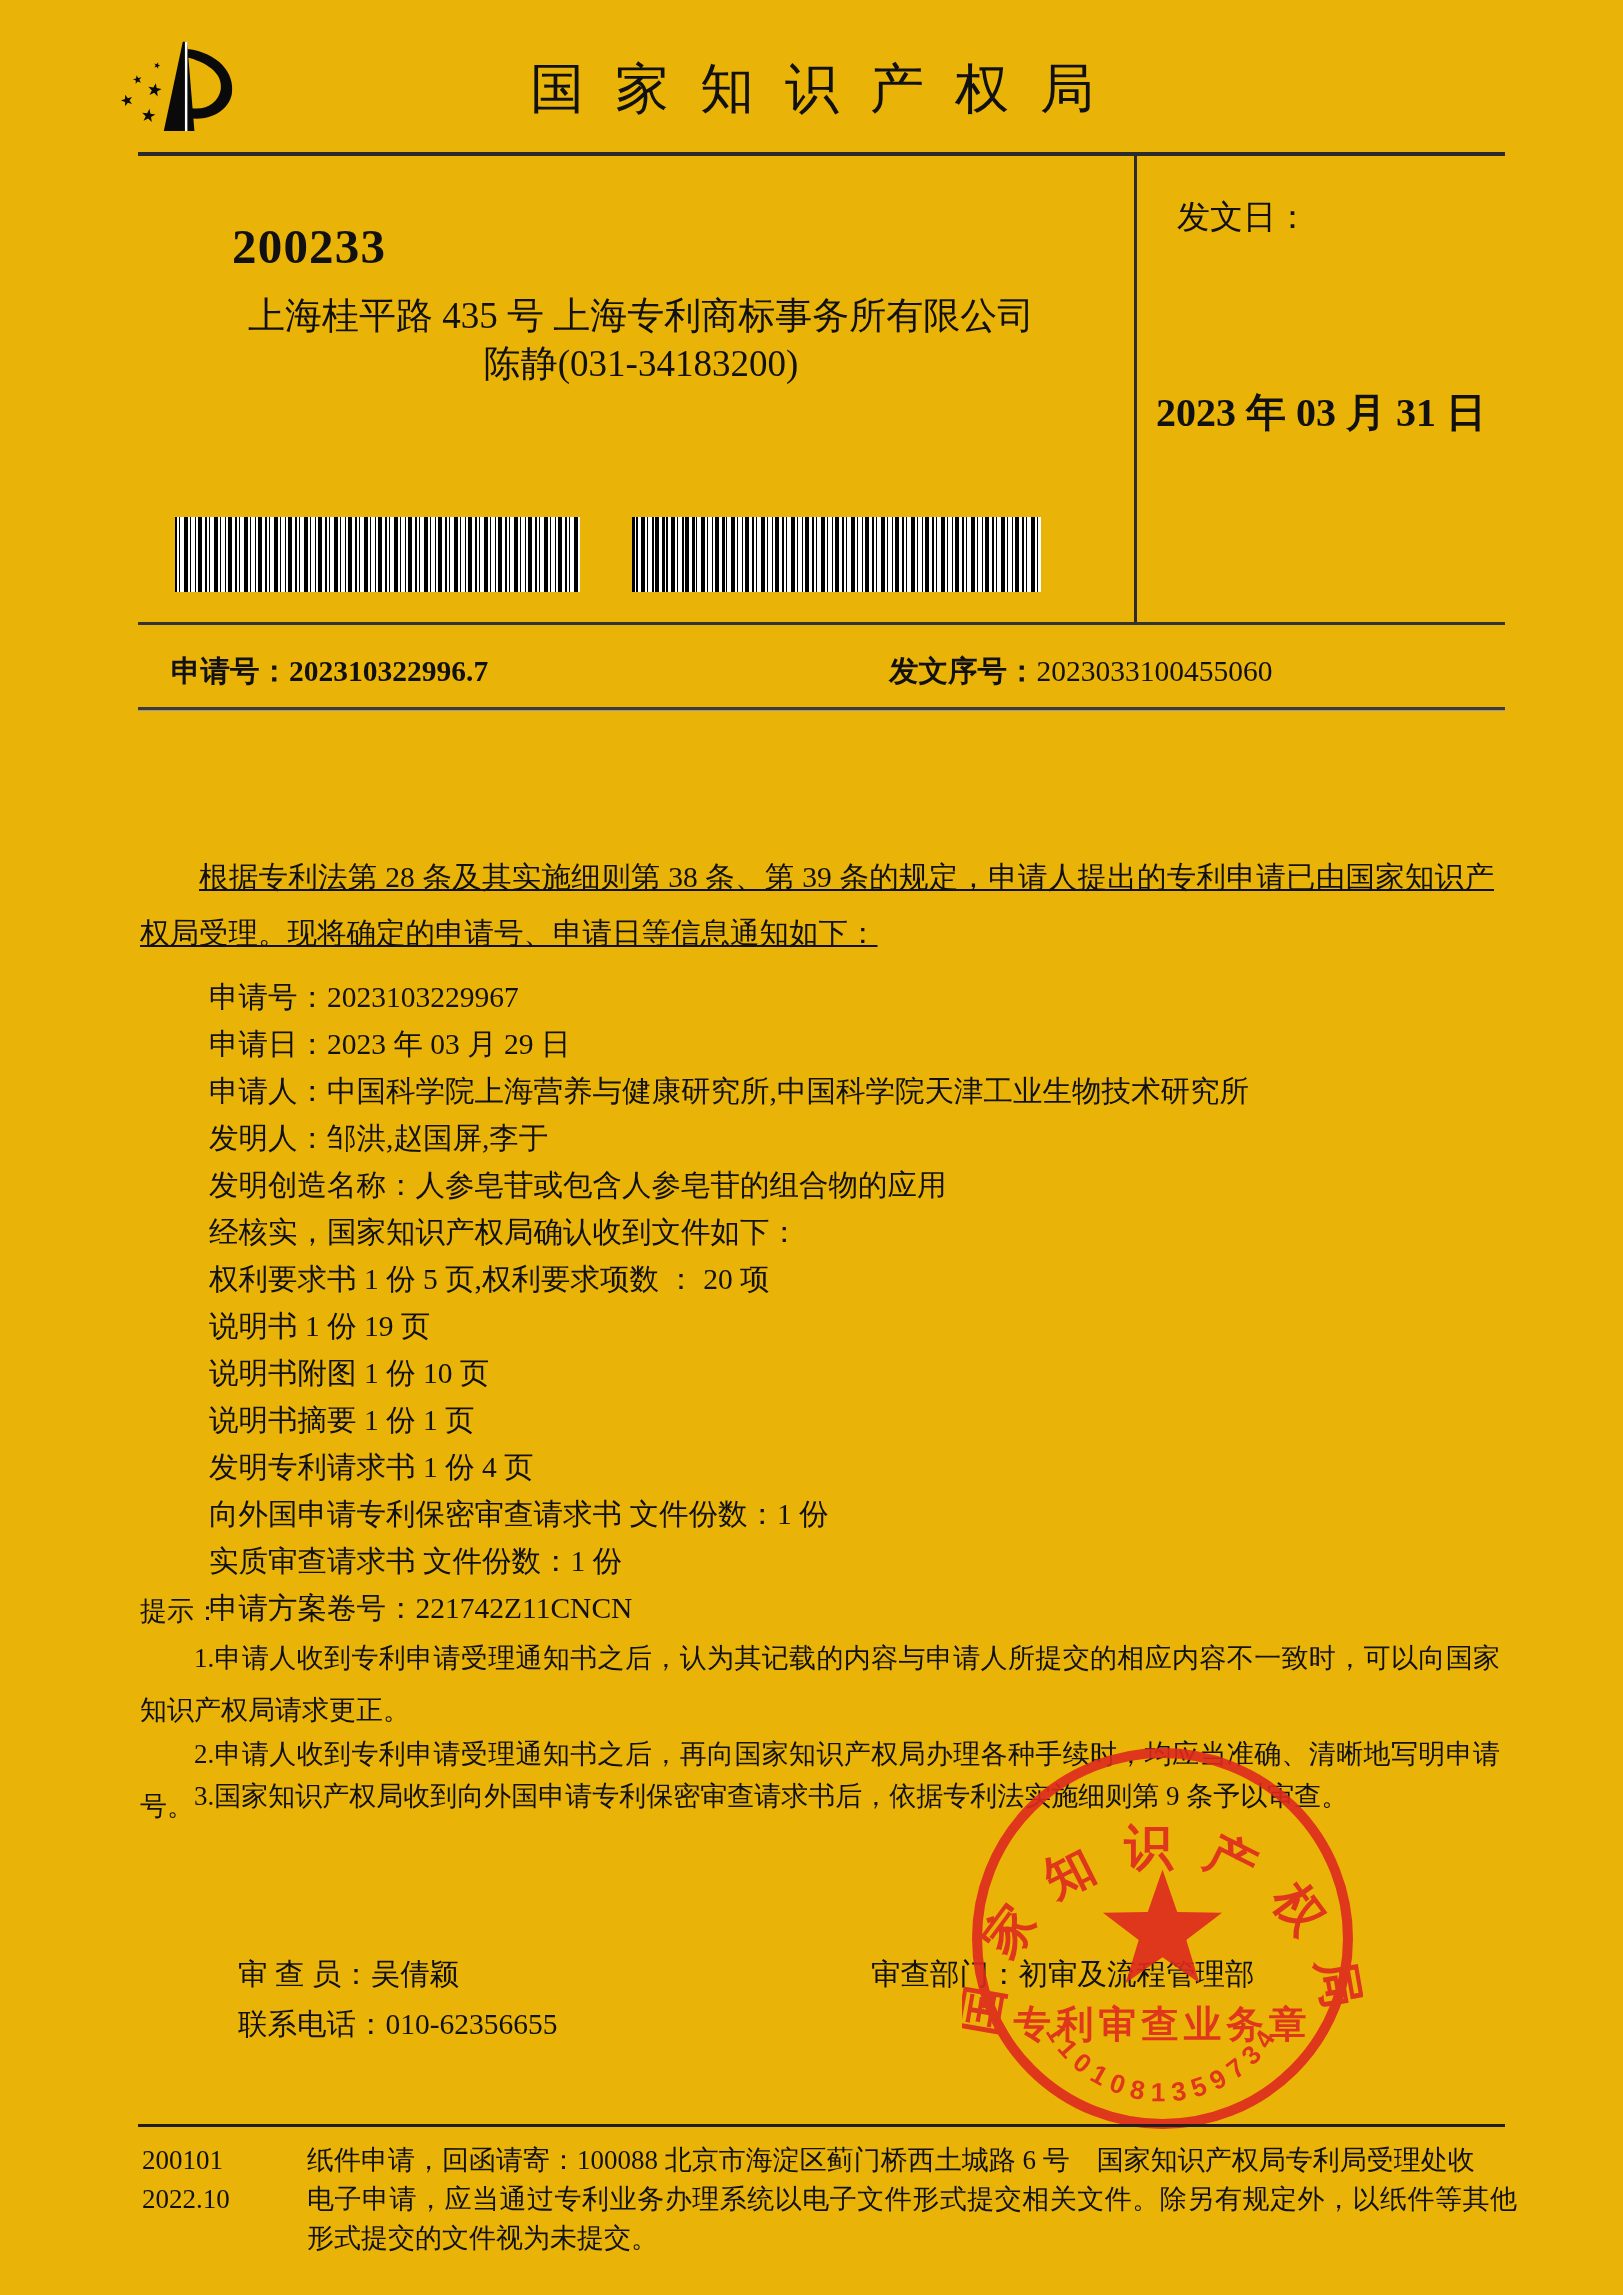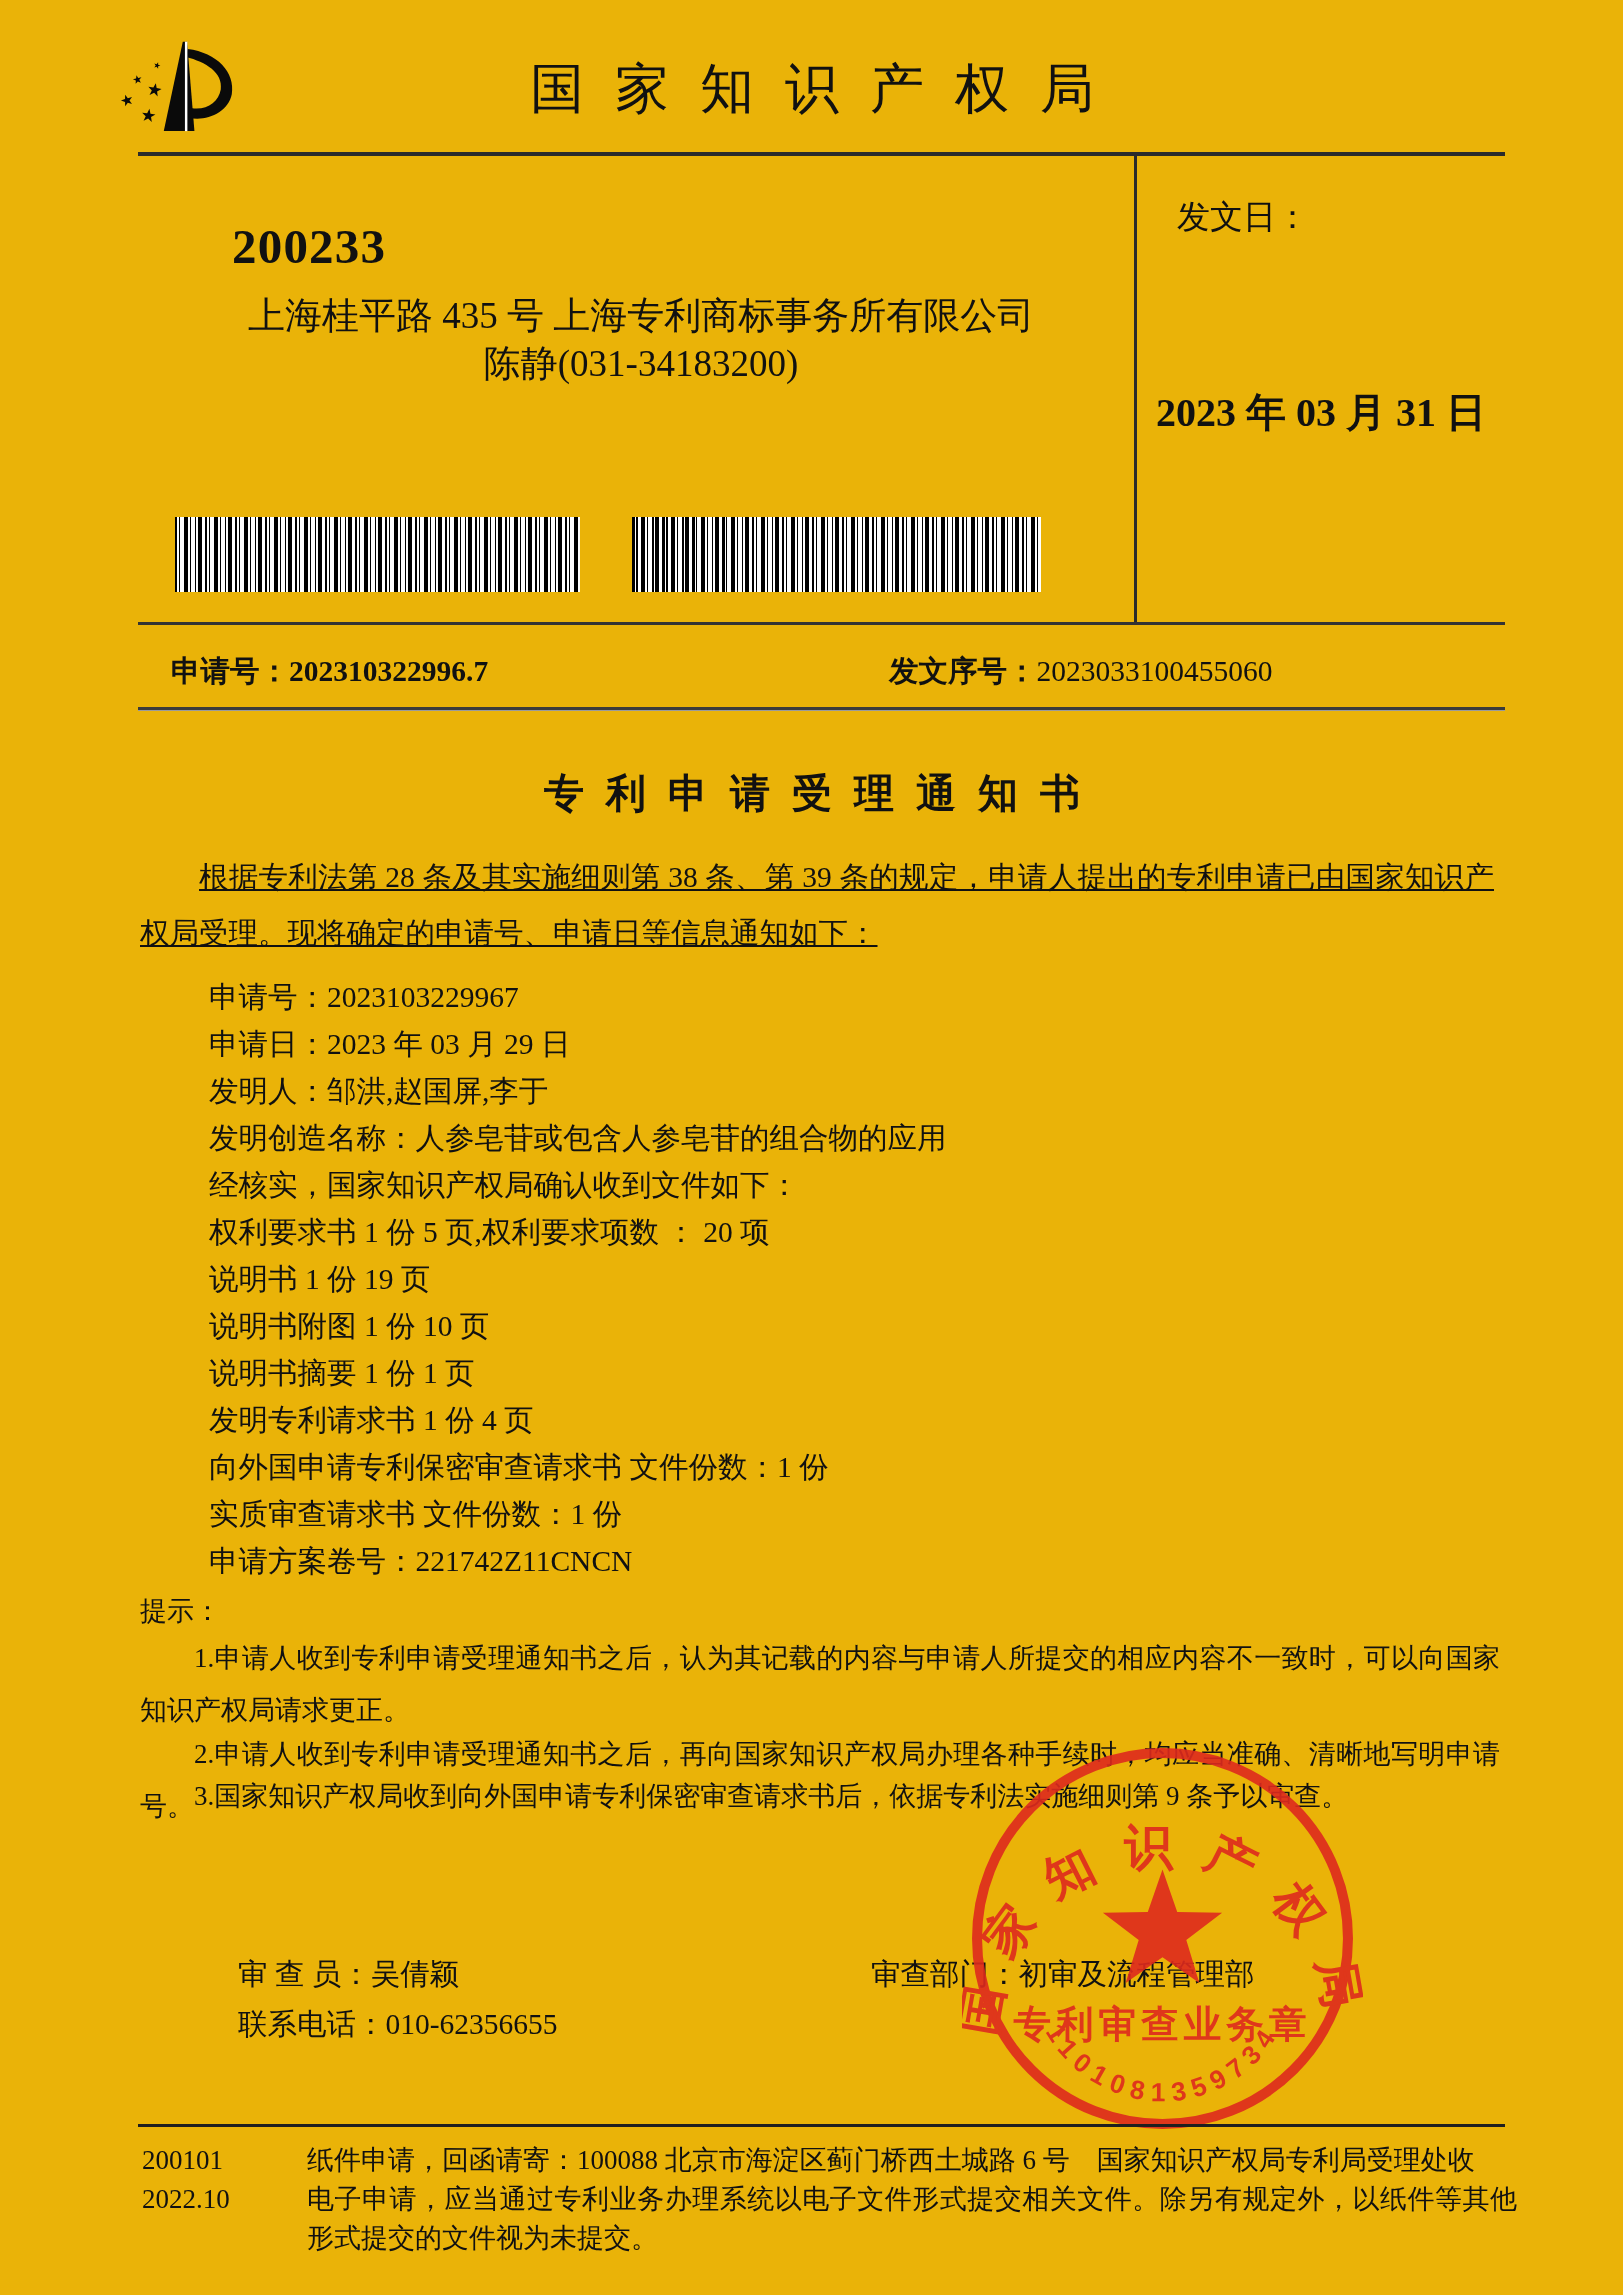--- a/index.html
+++ b/index.html
@@ -123,26 +123,26 @@
   <div class="abs mid-rule"></div>
 
   <div class="abs meta app-no">
     <span class="meta-label">申请号：</span><span>202310322996.7</span>
   </div>
   <div class="abs meta dispatch-no">
     <span class="meta-label">发文序号：</span><span>2023033100455060</span>
   </div>
   <div class="abs meta2-rule"></div>
 
-  <div class="abs notice-title">专利申请受理通知书</div>
   <div class="abs intro">根据专利法第 28 条及其实施细则第 38 条、第 39 条的规定，申请人提出的专利申请已由国家知识产权局受理。现将确定的申请号、申请日等信息通知如下：</div>
 
   <div class="abs fields">
     <div>申请号：2023103229967</div>
     <div>申请日：2023 年 03 月 29 日</div>
+    <div>申请人：中国科学院上海营养与健康研究所,中国科学院天津工业生物技术研究所</div>
     <div>发明人：邹洪,赵国屏,李于</div>
     <div>发明创造名称：人参皂苷或包含人参皂苷的组合物的应用</div>
     <div>经核实，国家知识产权局确认收到文件如下：</div>
     <div>权利要求书 1 份 5 页,权利要求项数 ： 20 项</div>
     <div>说明书 1 份 19 页</div>
     <div>说明书附图 1 份 10 页</div>
     <div>说明书摘要 1 份 1 页</div>
     <div>发明专利请求书 1 份 4 页</div>
     <div>向外国申请专利保密审查请求书 文件份数：1 份</div>
     <div>实质审查请求书 文件份数：1 份</div>

